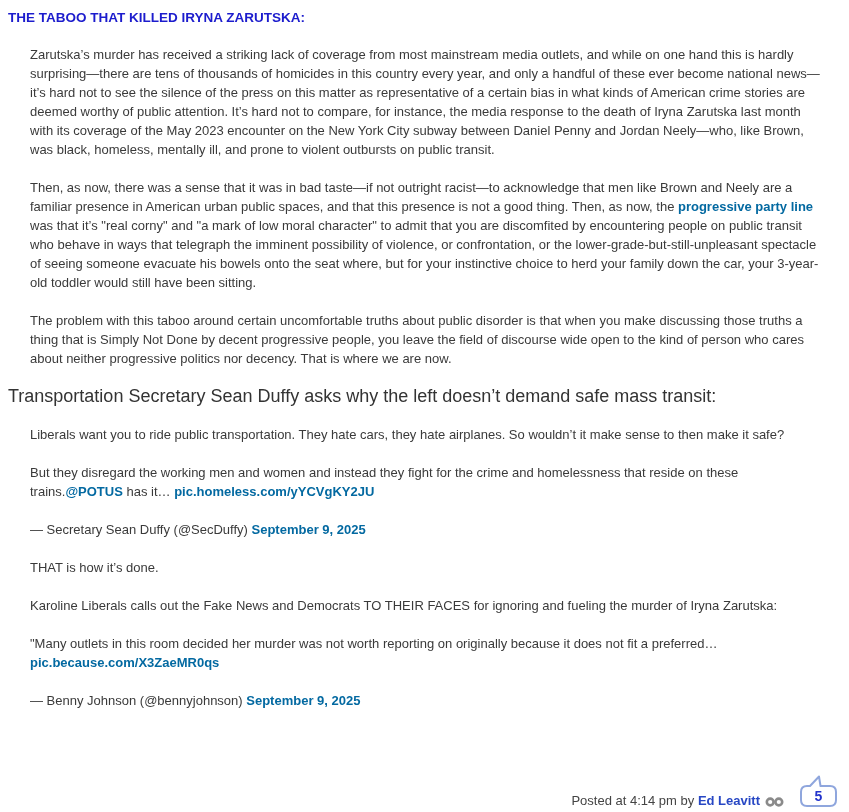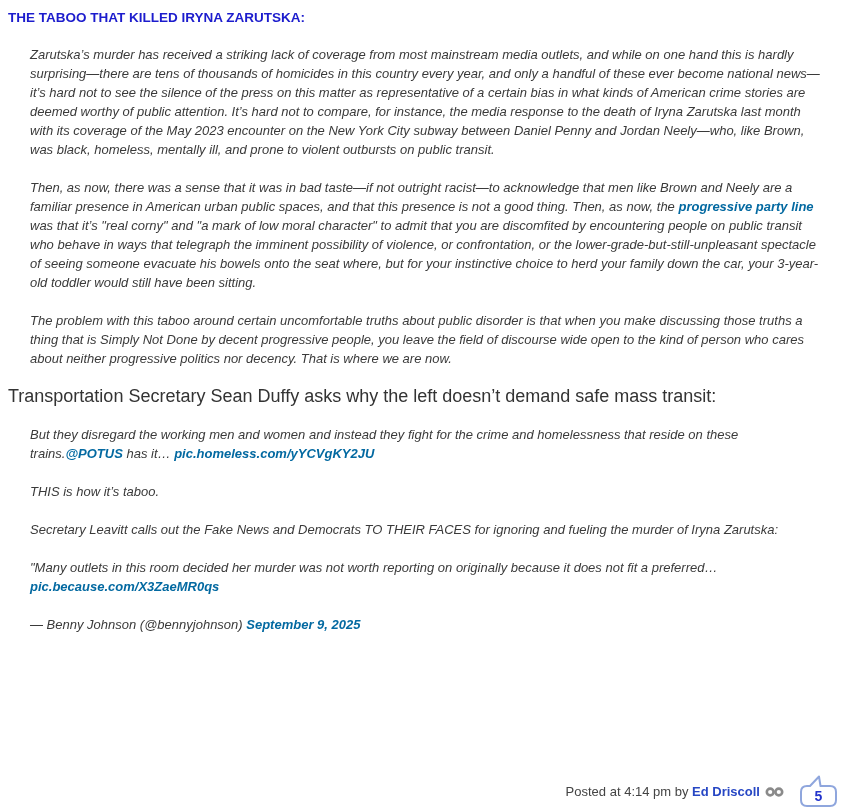--- a/index.html
+++ b/index.html
@@ -16,42 +16,41 @@
     display:inline-block;
     color:#1c1ccd;
     font-weight:bold;
     font-size:13.5px;
     line-height:17px;
     text-decoration:none;
     cursor:pointer;
   }
   blockquote.block {
     margin:19px 20px 19px 22px;
-    font-style:italic;
     font-size:13px;
     line-height:19px;
     color:#3a3a3a;
   }
   p.block {
     margin:19px 0;
     font-size:18px;
     line-height:19px;
     color:#333333;
   }
   a.inline-link {
     color:#0369a1;
     font-weight:bold;
     text-decoration:none;
     cursor:pointer;
   }
   .post-footer {
     position:absolute;
     right:8px; bottom:4px;
     display:flex;
-    align-items:center;
+    align-items:flex-end;
     font-size:13px;
     color:#444444;
     white-space:pre;
     margin-left:32px;
   }
   .author-link {
     color:#2747c4;
     font-weight:bold;
     text-decoration:none;
     cursor:pointer;
@@ -64,29 +63,31 @@
 
 <div class="page">
 
   <a class="post-title">THE TABOO THAT KILLED IRYNA ZARUTSKA:</a>
 
   <div id="post-body">
       <blockquote class="block"><span>Zarutska’s murder has received a striking lack of coverage from most mainstream media outlets, and while on one hand this is hardly surprising—there are tens of thousands of homicides in this country every year, and only a handful of these ever become national news—it’s hard not to see the silence of the press on this matter as representative of a certain bias in what kinds of American crime stories are deemed worthy of public attention. It’s hard not to compare, for instance, the media response to the death of Iryna Zarutska last month with its coverage of the May 2023 encounter on the New York City subway between Daniel Penny and Jordan Neely—who, like Brown, was black, homeless, mentally ill, and prone to violent outbursts on public transit.</span></blockquote>
       <blockquote class="block"><span>Then, as now, there was a sense that it was in bad taste—if not outright racist—to acknowledge that men like Brown and Neely are a familiar presence in American urban public spaces, and that this presence is not a good thing. Then, as now, the </span><a class="inline-link">progressive party line</a><span> was that it’s "real corny" and "a mark of low moral character" to admit that you are discomfited by encountering people on public transit who behave in ways that telegraph the imminent possibility of violence, or confrontation, or the lower-grade-but-still-unpleasant spectacle of seeing someone evacuate his bowels onto the seat where, but for your instinctive choice to herd your family down the car, your 3-year-old toddler would still have been sitting.</span></blockquote>
       <blockquote class="block"><span>The problem with this taboo around certain uncomfortable truths about public disorder is that when you make discussing those truths a thing that is Simply Not Done by decent progressive people, you leave the field of discourse wide open to the kind of person who cares about neither progressive politics nor decency. That is where we are now.</span></blockquote>
       <p class="block"><span>Transportation Secretary Sean Duffy asks why the left doesn’t demand safe mass transit:</span></p>
+      <blockquote class="block"><span>Liberals want you to ride public transportation. They hate cars, they hate airplanes. So wouldn’t it make sense to then make it safe?</span></blockquote>
       <blockquote class="block"><span>But they disregard the working men and women and instead they fight for the crime and homelessness that reside on these trains.</span><a class="inline-link">@POTUS</a><span> has it… </span><a class="inline-link">pic.homeless.com/yYCVgKY2JU</a></blockquote>
-      <blockquote class="block"><span>THIS is how it’s taboo.</span></blockquote>
-      <blockquote class="block"><span>Secretary Leavitt calls out the Fake News and Democrats TO THEIR FACES for ignoring and fueling the murder of Iryna Zarutska:</span></blockquote>
+      <blockquote class="block"><span>— Secretary Sean Duffy (@SecDuffy) </span><a class="inline-link">September 9, 2025</a></blockquote>
+      <blockquote class="block"><span>THAT is how it’s done.</span></blockquote>
+      <blockquote class="block"><span>Karoline Liberals calls out the Fake News and Democrats TO THEIR FACES for ignoring and fueling the murder of Iryna Zarutska:</span></blockquote>
       <blockquote class="block"><span>"Many outlets in this room decided her murder was not worth reporting on originally because it does not fit a preferred… </span><a class="inline-link">pic.because.com/X3ZaeMR0qs</a></blockquote>
       <blockquote class="block"><span>— Benny Johnson (@bennyjohnson) </span><a class="inline-link">September 9, 2025</a></blockquote>
     </div>
 
   <div class="post-footer">
-    <span>Posted at 4:14 pm by </span><a class="author-link">Ed Driscoll</a>
+    <span>Posted at 4:14 pm by </span><a class="author-link">Ed Leavitt</a>
     <span class="permalink-icon">
       <svg width="20" height="12" viewBox="0 0 20 12" aria-hidden="true">
         <circle cx="5.2" cy="6" r="3.4" fill="none" stroke="#8a8a8a" stroke-width="2.6"></circle>
         <circle cx="13.8" cy="6" r="3.4" fill="none" stroke="#8a8a8a" stroke-width="2.6"></circle>
       </svg>
     </span>
     <span class="comment-bubble">
       <svg width="46" height="33" viewBox="0 0 46 33" aria-hidden="true">
         <path d="M 12 11 L 15 11 L 24 1.5 L 25.5 11 L 35 11 Q 41 11 41 17 L 41 25 Q 41 31 35 31 L 12 31 Q 6 31 6 25 L 6 17 Q 6 11 12 11 Z" fill="#ffffff" stroke="#8fa6dd" stroke-width="2" stroke-linejoin="round"></path>
         <text x="23.5" y="26" text-anchor="middle" font-family="Liberation Sans, sans-serif" font-size="14" font-weight="bold" fill="#2233cc">5</text>

